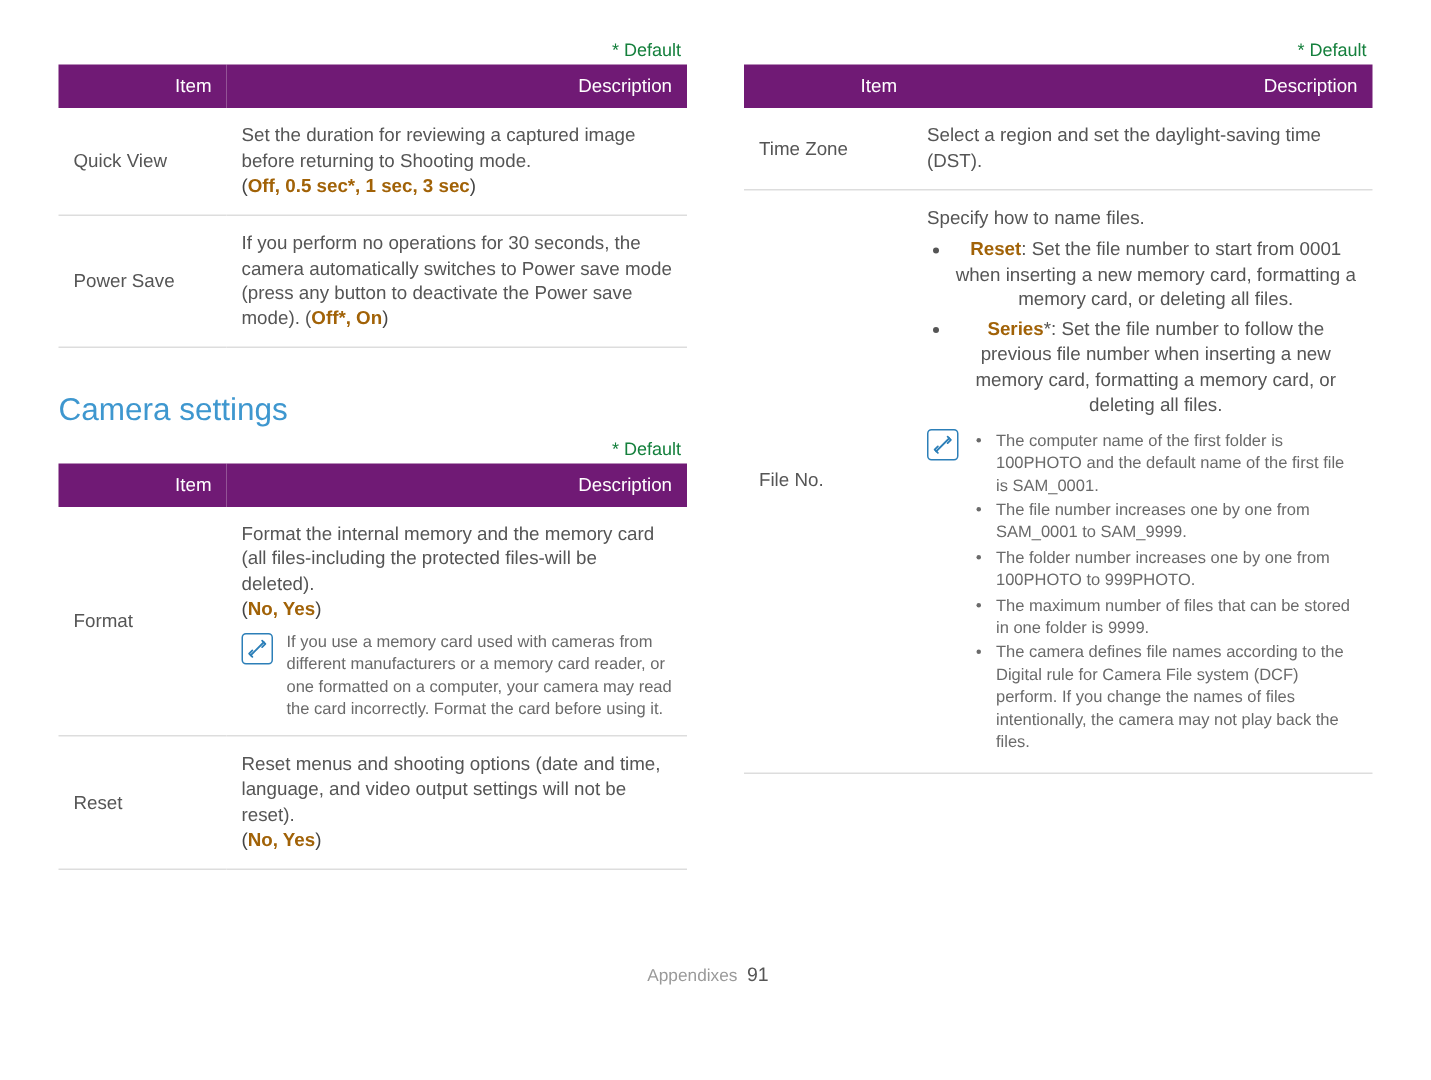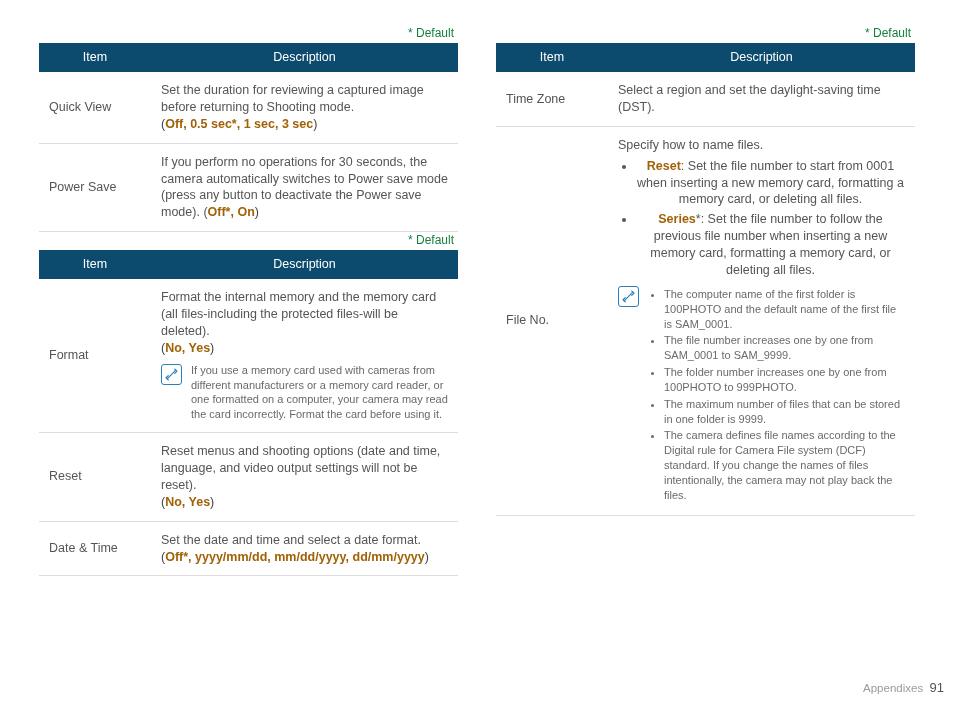--- a/index.html
+++ b/index.html
@@ -43,24 +43,24 @@
     color: #3e97cf;
     font-size: 21px;
     font-weight: 400;
     margin: 28px 0 2px 0;
   }
   table.settings {
     width: 100%;
     border-collapse: collapse;
   }
   table.settings thead th {
-    background: #0c4a6e;
+    background: #701a75;
     color: #fff;
     font-weight: 400;
-    text-align: center;
+    text-align: right;
     padding: 6px 10px;
     font-size: 12.5px;
   }
   table.settings thead th:first-child { width: 92px; }
   table.settings td {
     border-bottom: 1px solid #ddd;
     padding: 10px 10px 10px 10px;
     vertical-align: middle;
   }
   table.settings td.item {
@@ -113,23 +113,23 @@
     padding-left: 16px;
     margin: 0;
   }
   ul.note-bullets li {
     margin: 2px 0;
     font-size: 11px;
     color: #6a6a6a;
   }
   .footer {
     position: absolute;
-    top: 679px;
+    top: 641px;
     width: 944px;
-    text-align: right;
+    text-align: center;
     font-size: 11.5px;
     color: #9a9a9a;
   }
   .footer .pageno { color: #555; font-size: 13px; }
 </style>
 </head>
 <body>
 
 <div class="page">
 
@@ -154,20 +154,21 @@
           </tr>
           <tr>
             <td class="item">Power Save</td>
             <td class="desc">
               <span>If you perform no operations for 30 seconds, the camera automatically switches to Power save mode (press any button to deactivate the Power save mode). (</span><b>Off*, On</b><span class="paren">)</span>
             </td>
           </tr>
         </tbody>
       </table>
 
+      <div class="section-title">Camera settings</div>
       <div class="default-tag">* Default</div>
       <table class="settings">
         <thead>
           <tr>
             <th>Item</th>
             <th>Description</th>
           </tr>
         </thead>
         <tbody>
           <tr>
@@ -185,27 +186,20 @@
                 </span>
                 <span>If you use a memory card used with cameras from different manufacturers or a memory card reader, or one formatted on a computer, your camera may read the card incorrectly. Format the card before using it.</span>
               </div>
             </td>
           </tr>
           <tr>
             <td class="item">Reset</td>
             <td class="desc">
               <span>Reset menus and shooting options (date and time, language, and video output settings will not be reset).</span><br>
               <span class="paren">(</span><b>No, Yes</b><span class="paren">)</span>
-            </td>
-          </tr>
-          <tr>
-            <td class="item">Date &amp; Time</td>
-            <td class="desc">
-              <span>Set the date and time and select a date format.</span><br>
-              <span class="paren">(</span><b>Off*, yyyy/mm/dd, mm/dd/yyyy, dd/mm/yyyy</b><span class="paren">)</span>
             </td>
           </tr>
         </tbody>
       </table>
     </div>
 
     <div class="col">
       <div class="default-tag">* Default</div>
       <table class="settings">
         <thead>
@@ -233,21 +227,21 @@
                       <path d="M4 20l16-16"></path>
                       <path d="M18 2l4 4-4 4"></path>
                       <path d="M6 22l-4-4 4-4"></path>
                     </svg>
                 </span>
                 <ul class="note-bullets">
                   <li>The computer name of the first folder is 100PHOTO and the default name of the first file is SAM_0001.</li>
                   <li>The file number increases one by one from SAM_0001 to SAM_9999.</li>
                   <li>The folder number increases one by one from 100PHOTO to 999PHOTO.</li>
                   <li>The maximum number of files that can be stored in one folder is 9999.</li>
-                  <li>The camera defines file names according to the Digital rule for Camera File system (DCF) standard. If you change the names of files intentionally, the camera may not play back the files.</li>
+                  <li>The camera defines file names according to the Digital rule for Camera File system (DCF) perform. If you change the names of files intentionally, the camera may not play back the files.</li>
                 </ul>
               </div>
             </td>
           </tr>
         </tbody>
       </table>
     </div>
   </div>
 </div>
 

